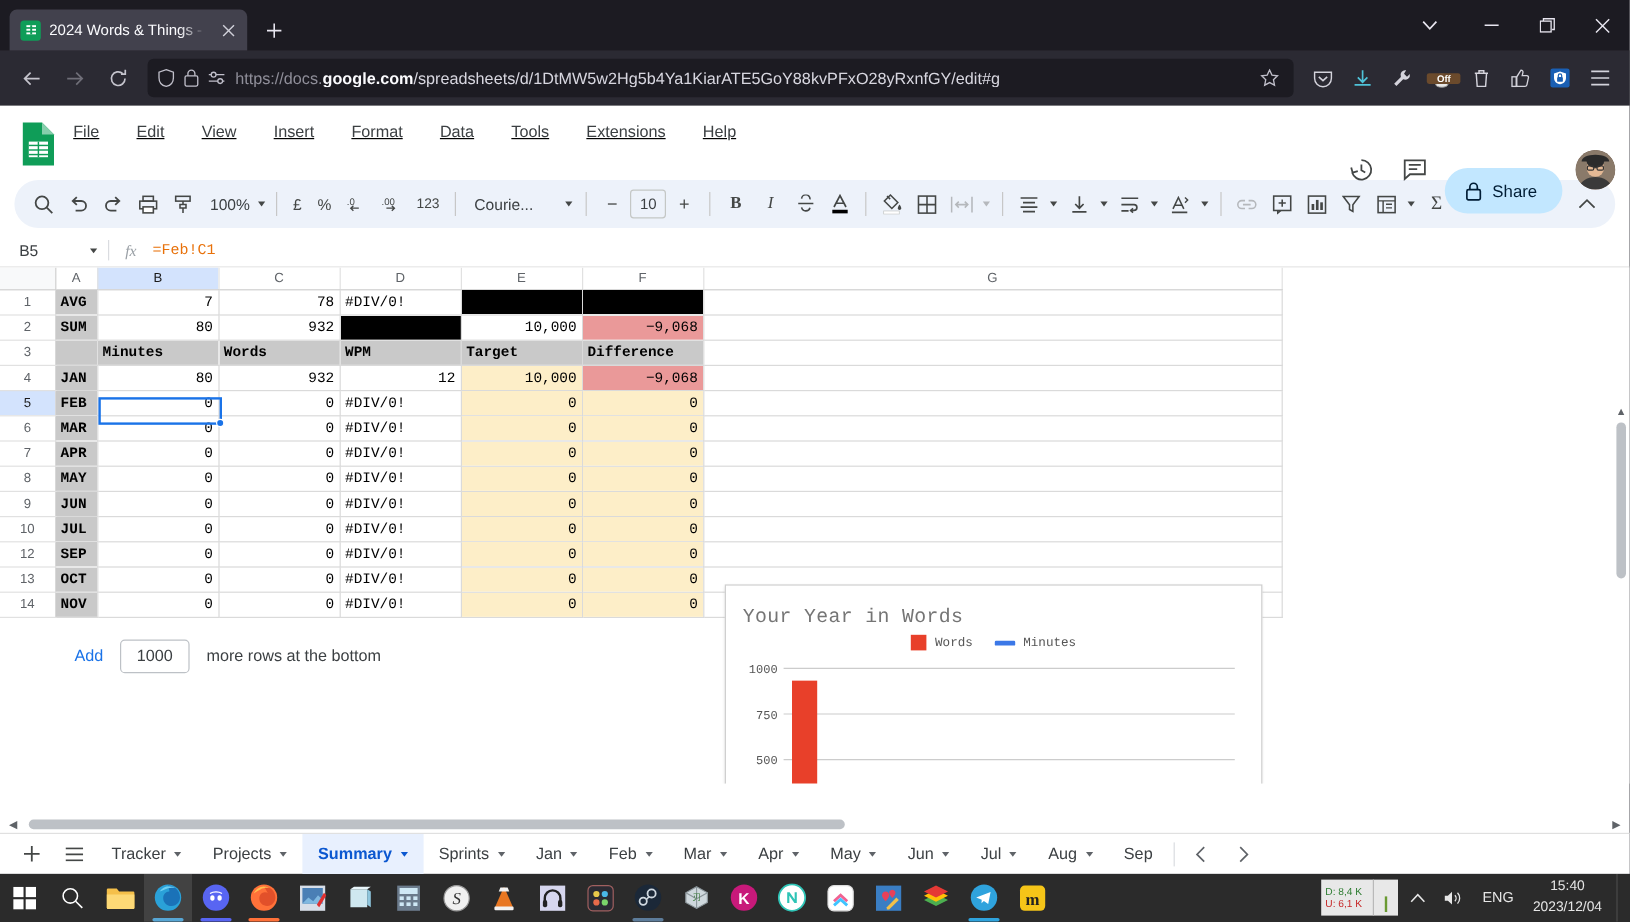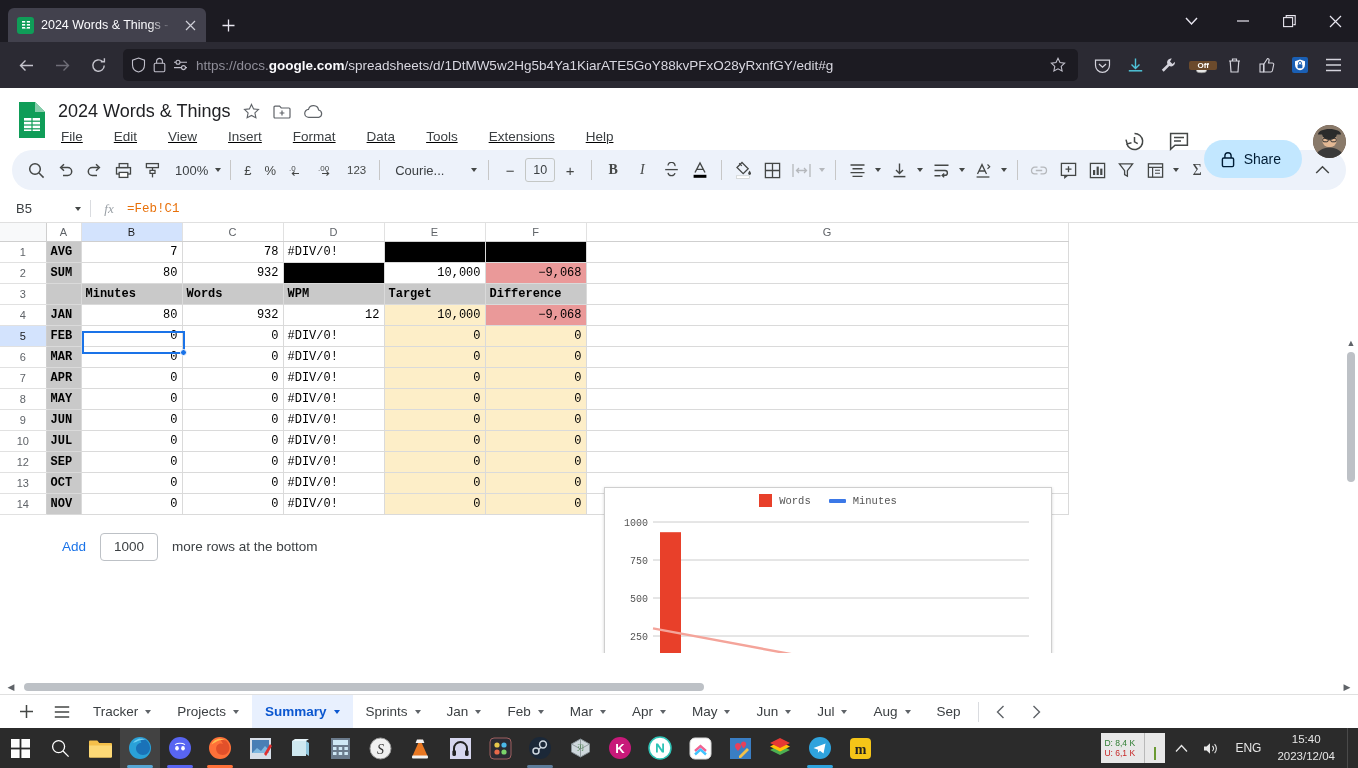--- a/index.html
+++ b/index.html
@@ -339,39 +339,20 @@
         <path d="M2 1h16l10 10v26H2z" fill="#0f9d58"></path>
         <path d="M18 1l10 10h-10z" fill="#87ceac"></path>
         <rect x="7" y="17" width="16" height="13" fill="#fff"></rect>
         <rect x="7" y="19.6" width="16" height="1.2" fill="#0f9d58"></rect>
         <rect x="7" y="23.4" width="16" height="1.2" fill="#0f9d58"></rect>
         <rect x="7" y="27.2" width="16" height="1.2" fill="#0f9d58"></rect>
         <rect x="14.4" y="17" width="1.2" height="13" fill="#0f9d58"></rect>
       </svg>
     </div>
     <div id="title-block">
-      <div id="title-row">
-        <span id="doc-title">2024 Words &amp; Things</span>
-        <span class="titleicon">
-          <svg width="17" height="17" viewBox="0 0 17 17">
-              <path d="M8.5 1.4l2.1 4.5 4.9.6-3.6 3.4 1 4.9-4.4-2.4-4.4 2.4 1-4.9L1.5 6.5l4.9-.6z" stroke="currentColor" stroke-width="1.1" fill="none"></path>
-            </svg>
-        </span>
-        <span class="titleicon">
-          <svg width="18" height="16" viewBox="0 0 18 16">
-              <path d="M1 3.2a1 1 0 0 1 1-1h4.6l1.6 1.8H16a1 1 0 0 1 1 1v8a1 1 0 0 1-1 1H2a1 1 0 0 1-1-1z" stroke="currentColor" stroke-width="1.2" fill="none"></path>
-              <path d="M9 6.6v5M6.6 9h4.8" stroke="currentColor" stroke-width="1.2"></path>
-            </svg>
-        </span>
-        <span class="titleicon">
-          <svg width="19" height="14" viewBox="0 0 19 14">
-              <path d="M14.8 12.4H5a4 4 0 0 1-.5-8A5.2 5.2 0 0 1 14.6 5a3.8 3.8 0 0 1 .2 7.4z" stroke="currentColor" stroke-width="1.2" fill="none"></path>
-            </svg>
-        </span>
-      </div>
       <div id="menubar">
         <span class="menu-item">File</span>
         <span class="menu-item">Edit</span>
         <span class="menu-item">View</span>
         <span class="menu-item">Insert</span>
         <span class="menu-item">Format</span>
         <span class="menu-item">Data</span>
         <span class="menu-item">Tools</span>
         <span class="menu-item">Extensions</span>
         <span class="menu-item">Help</span>
@@ -763,20 +744,21 @@
         <td class="cell cream">0</td>
         <td class="cell"></td>
       </tr>
     </tbody>
       </table>
 
     <div id="selbox" style="left:82px;top:108px;width:103px;height:23px"></div>
     <div id="selhandle" style="left:180px;top:126px"></div>
 
     <div id="chart-card">
+      <div id="chart-title">Your Year in Words</div>
       <div id="chart-legend">
         <span class="lg">
           <span class="lg-sw-bar"></span>
           <span>Words</span>
         </span>
         <span class="lg">
           <span class="lg-sw-line"></span>
           <span>Minutes</span>
         </span>
       </div>

